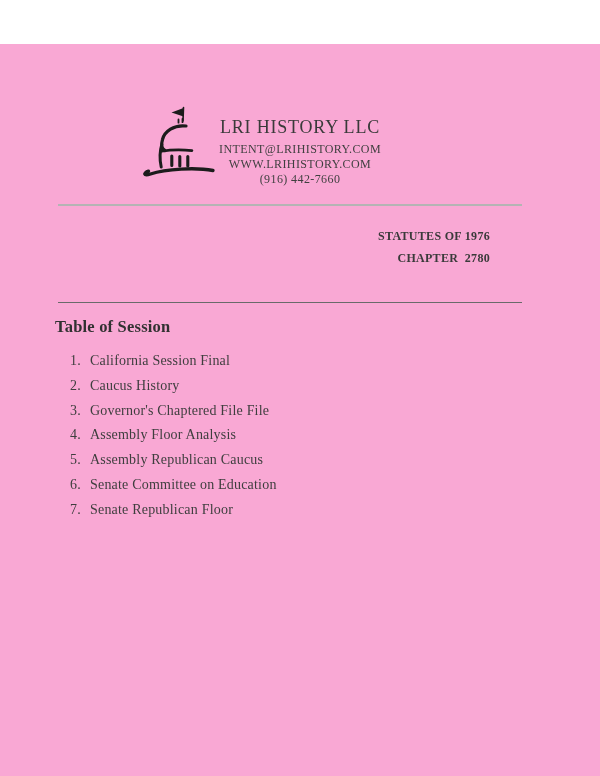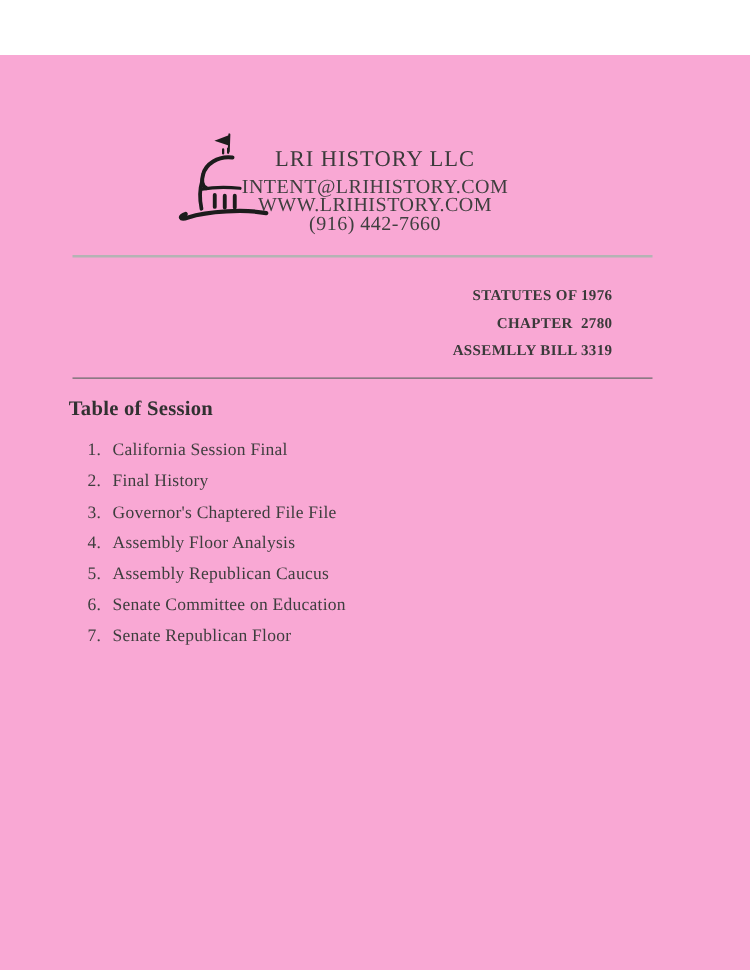--- a/index.html
+++ b/index.html
@@ -31,21 +31,21 @@
     text-align: center;
   }
   .company-name {
     font-size: 18px;
     font-weight: 400;
     letter-spacing: 0.8px;
     color: #3a3a3a;
     white-space: nowrap;
   }
   .contact-line {
-    font-size: 16px;
+    font-size: 12px;
     line-height: 15.2px;
     letter-spacing: 0.4px;
     color: #3f3f3f;
     white-space: nowrap;
   }
   .contact-block { margin-top: 4px; }
   
   .rule {
     position: absolute;
     left: 58px;
@@ -130,35 +130,34 @@
       <div class="contact-line">WWW.LRIHISTORY.COM</div>
       <div class="contact-line">(916) 442-7660</div>
     </div>
   </div>
 
   <div class="rule rule-top"></div>
 
   <div class="reference">
     <div class="ref-line">STATUTES OF 1976</div>
     <div class="ref-line">CHAPTER  2780</div>
-    <div class="ref-line">ASSEMLLY BILL 3319</div>
   </div>
 
   <div class="rule rule-bottom"></div>
 
   <div class="toc-title">Table of Session</div>
 
   <ol class="toc-list">
     <li class="toc-item">
       <span class="toc-num">1.</span>
       <span class="toc-label">California Session Final</span>
     </li>
     <li class="toc-item">
       <span class="toc-num">2.</span>
-      <span class="toc-label">Final History</span>
+      <span class="toc-label">Caucus History</span>
     </li>
     <li class="toc-item">
       <span class="toc-num">3.</span>
       <span class="toc-label">Governor's Chaptered File File</span>
     </li>
     <li class="toc-item">
       <span class="toc-num">4.</span>
       <span class="toc-label">Assembly Floor Analysis</span>
     </li>
     <li class="toc-item">

